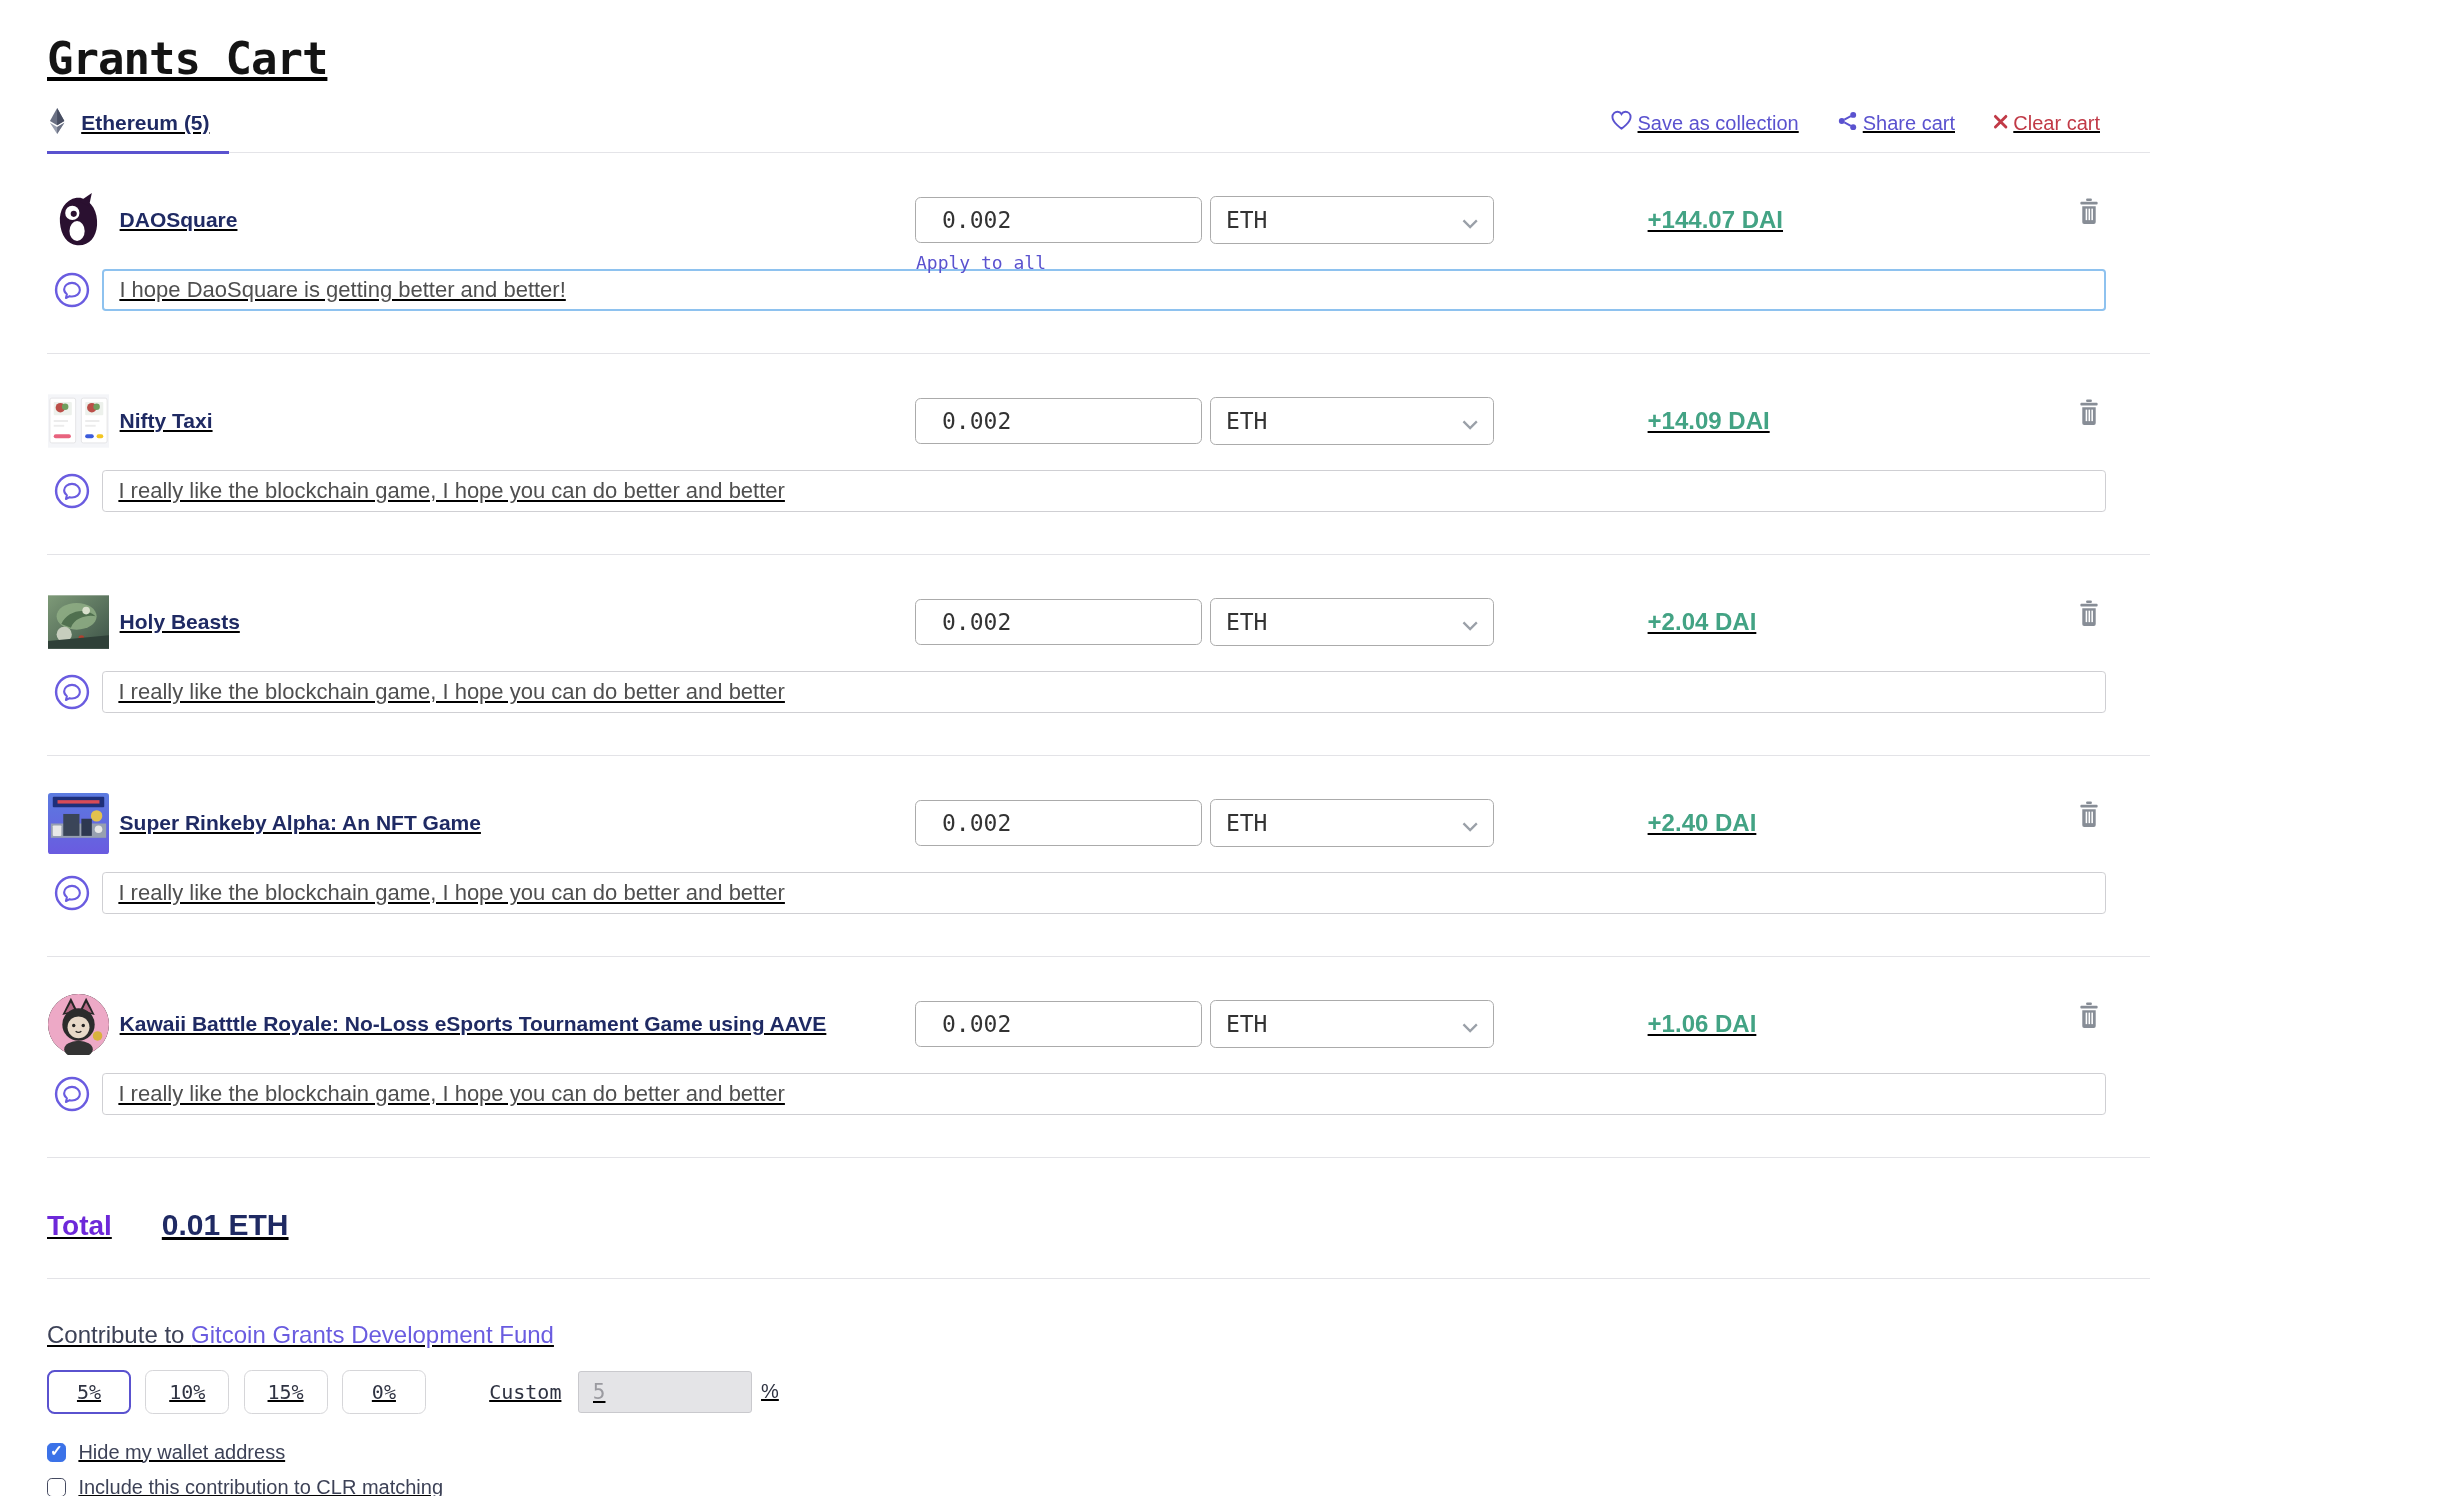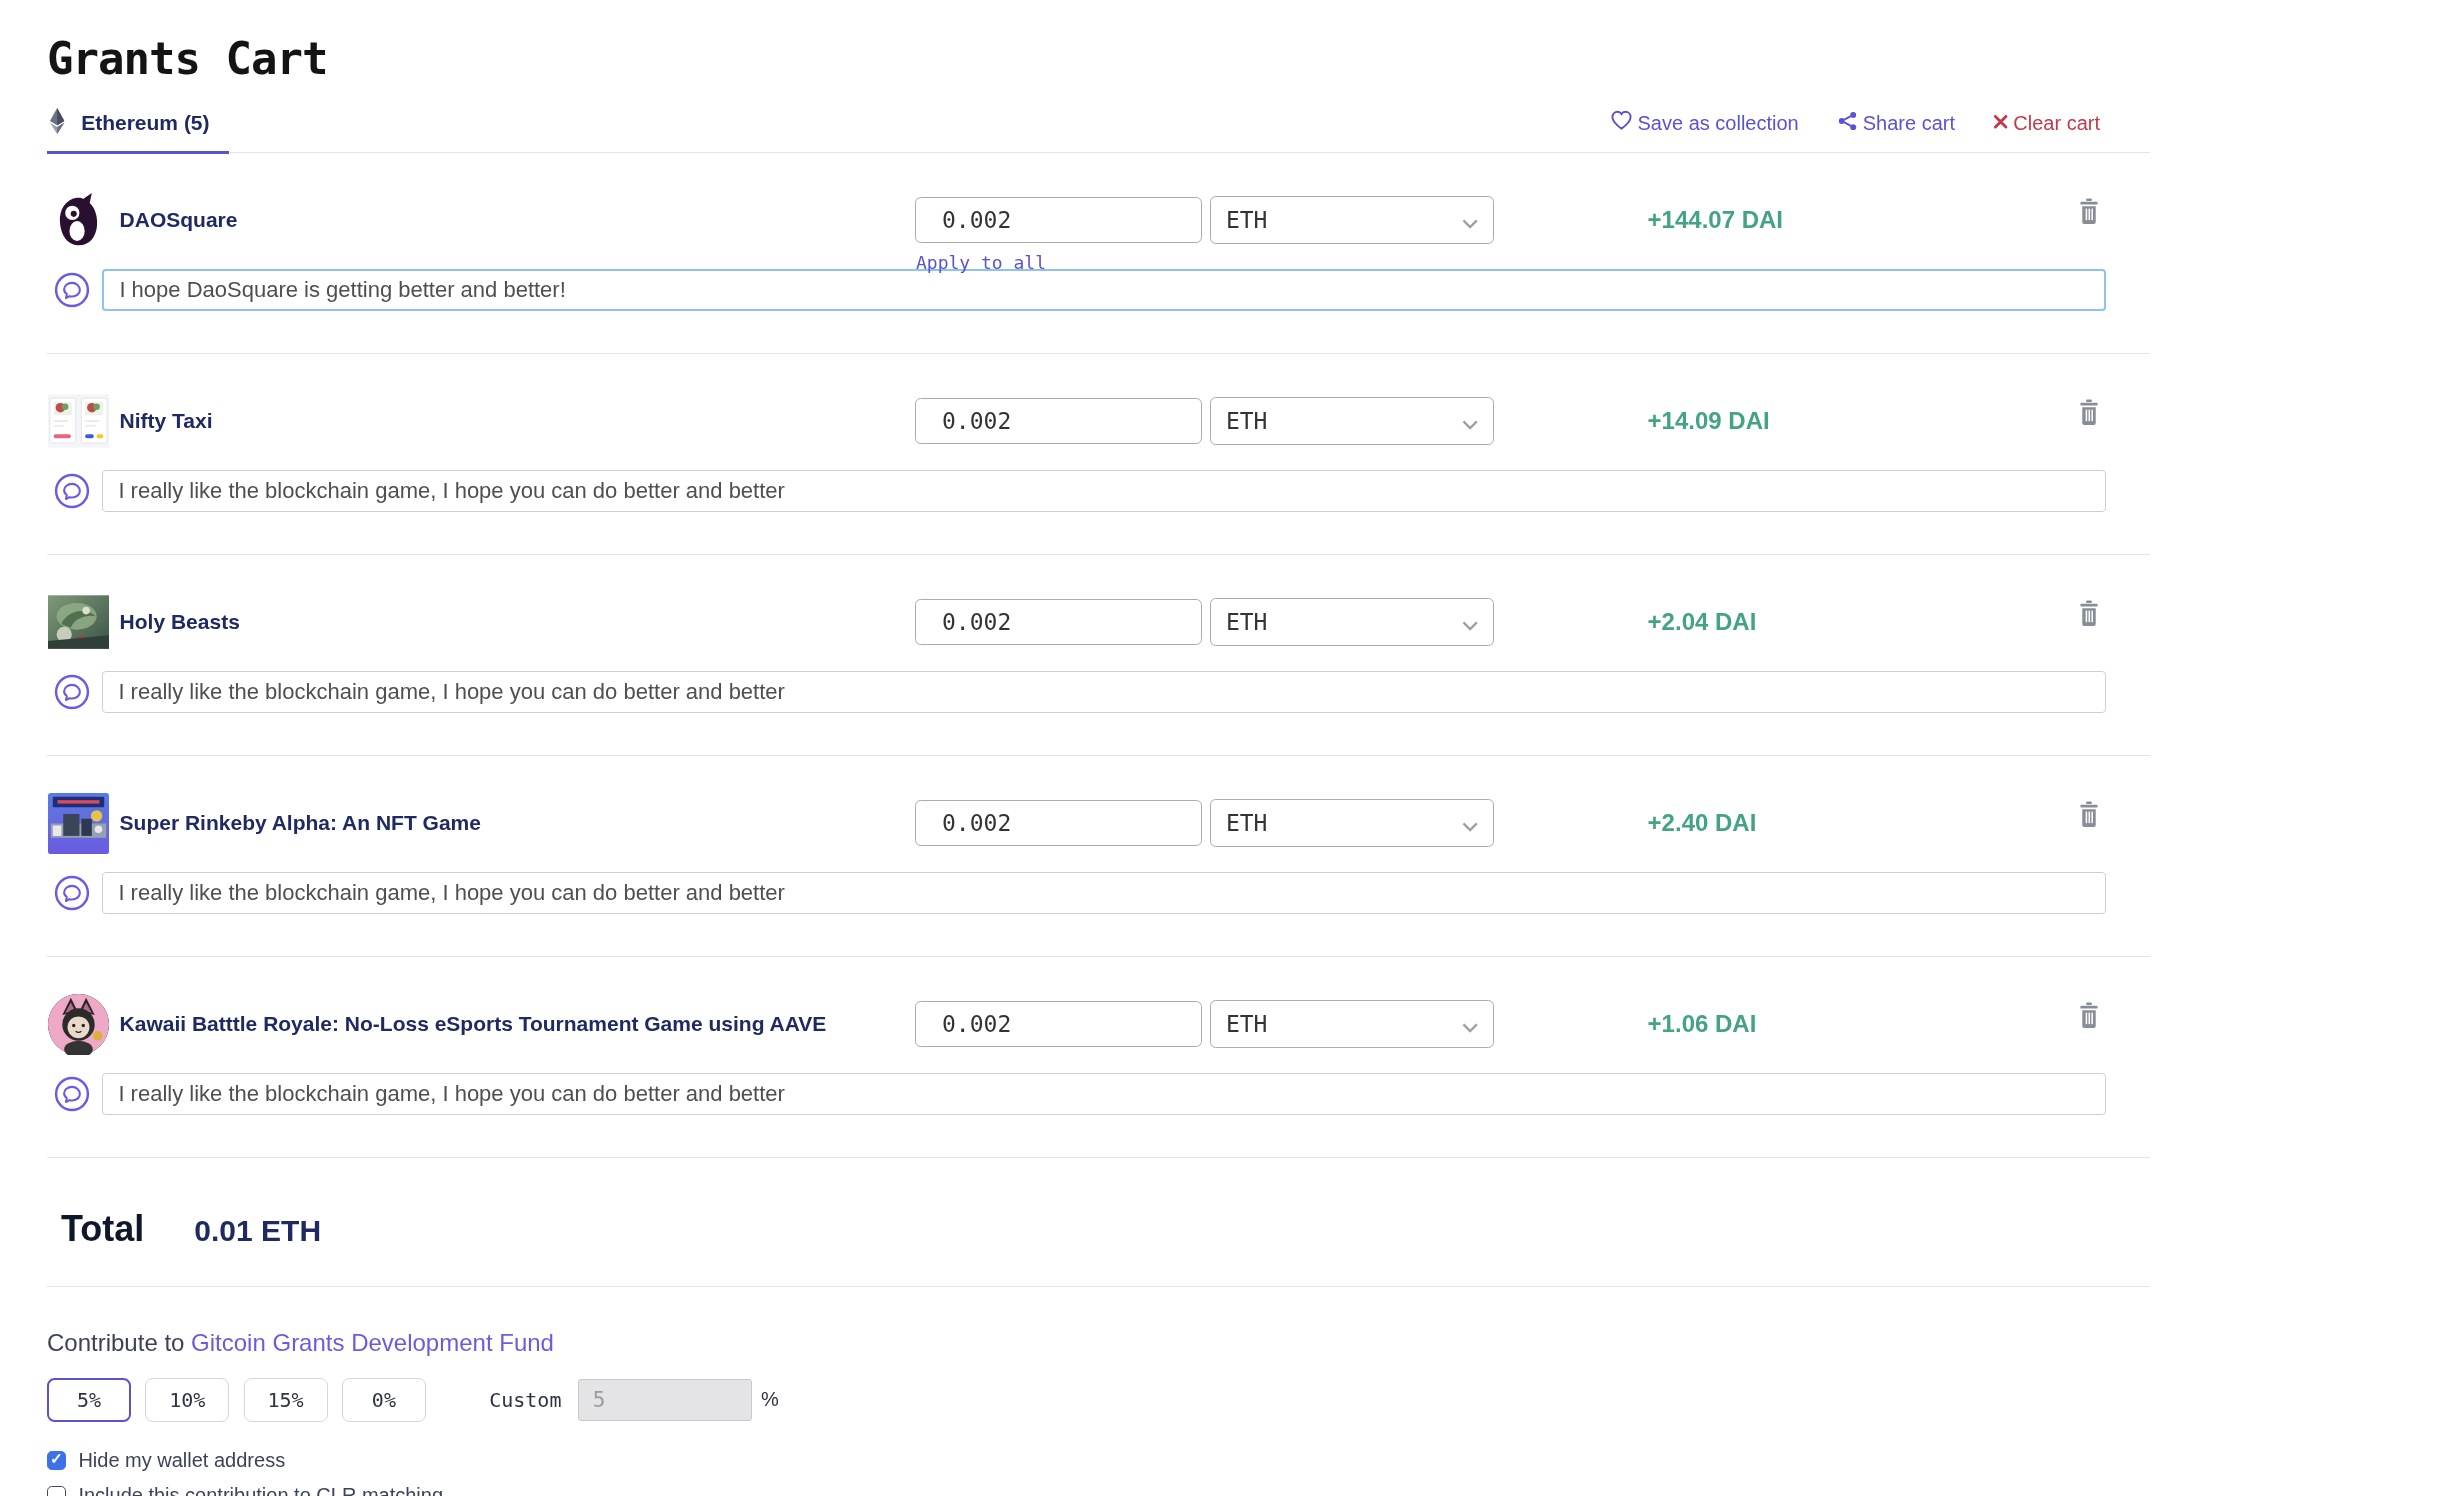--- a/index.html
+++ b/index.html
@@ -1,19 +1,19 @@
 <!DOCTYPE html>
 <html><head>
 <meta charset="utf-8">
 <style>
   * { box-sizing: border-box; }
   html,body { margin:0; padding:0; background:#fff; }
   body { width:2462px; height:1497px; overflow:hidden;
          font-family:"Liberation Sans", sans-serif; }
-  .page { width:2197px; height:1497px; padding:32.5px 47px 0 47px; }
+  .page { width:2197px; height:1497px; padding:32.5px 47px 0 47px;text-decoration:underline; }
 
   
   .page-title { margin:0; font-family:"DejaVu Sans Mono", monospace;
                 font-size:44px; font-weight:bold; letter-spacing:-1px;
                 color:#141414; line-height:1.2; }
 
   .tabbar { margin-top:23px; display:flex; align-items:flex-end;
             border-bottom:1.9px solid #e4e4e8; }
   .tab { display:flex; align-items:center; gap:16px;
          padding:0 19px 12.4px 1.9px; border-bottom:3.8px solid #5a52cf;
@@ -60,21 +60,21 @@
   .comment-icon-btn { background:none; border:none; padding:0; cursor:pointer;
                       line-height:0; flex:0 0 36px; }
   .comment-input { flex:1; height:42px; margin-left:12.4px; margin-right:44px;
                    border:1.9px solid #cfcfd3; border-radius:3.8px;
                    padding:0 15.3px; font-size:22px; color:#4f4f4f;
                    font-family:"Liberation Sans", sans-serif; }
   .comment-input.focused { border:2.9px solid #8ec2ef; outline:none; }
 
   
   .total-row { display:flex; align-items:baseline; margin-top:50px; }
-  .total-label { font-size:36px; font-weight:bold; color:#0f172a;margin-left:14px; }
+  .total-label { font-size:28px; font-weight:bold; color:#6d28d9; }
   .total-value { margin-left:50px; font-size:30px; font-weight:bold; color:#1f2a63; }
 
   .bottom-sep { border-bottom:1px solid #e3e3e7; margin-top:36px; }
 
   .contribute-line { margin-top:42px; font-size:24px; color:#3d4257; }
   .contribute-link { color:#6a5ce0; text-decoration:none; cursor:pointer; }
 
   .pct-row { display:flex; align-items:center; margin-top:21px; }
   .pct-btn { width:84px; height:44px; background:#fff; border:1.9px solid #d6d6d9;
              border-radius:7.6px; font-size:20px; color:#2f3342; cursor:pointer;

